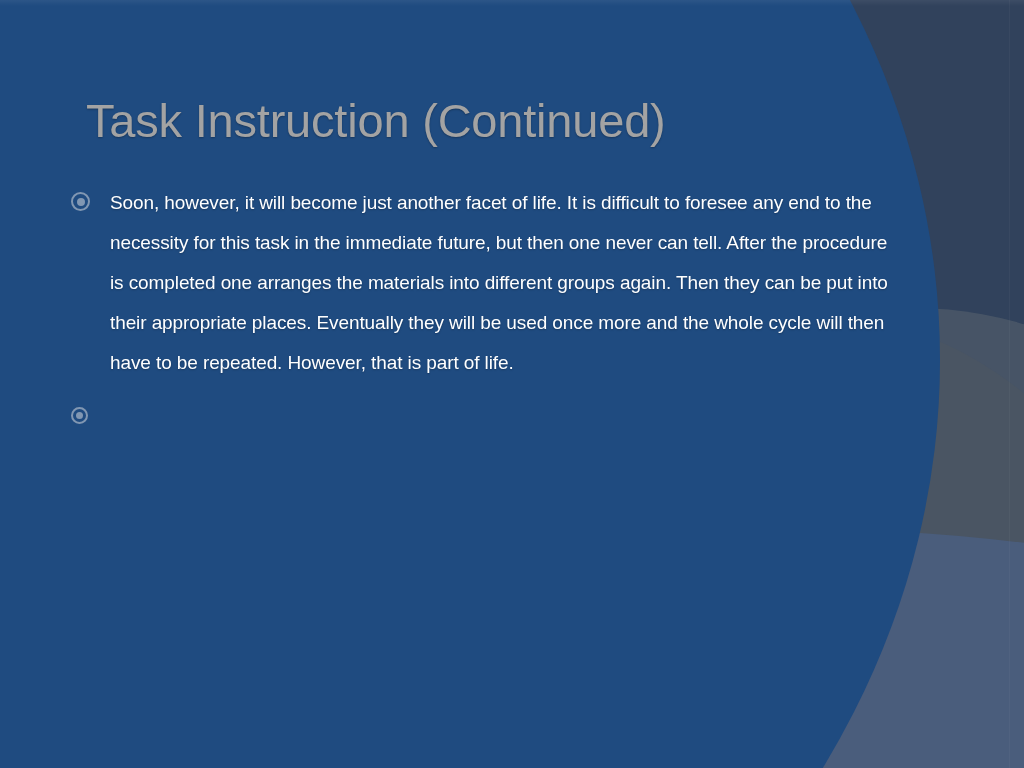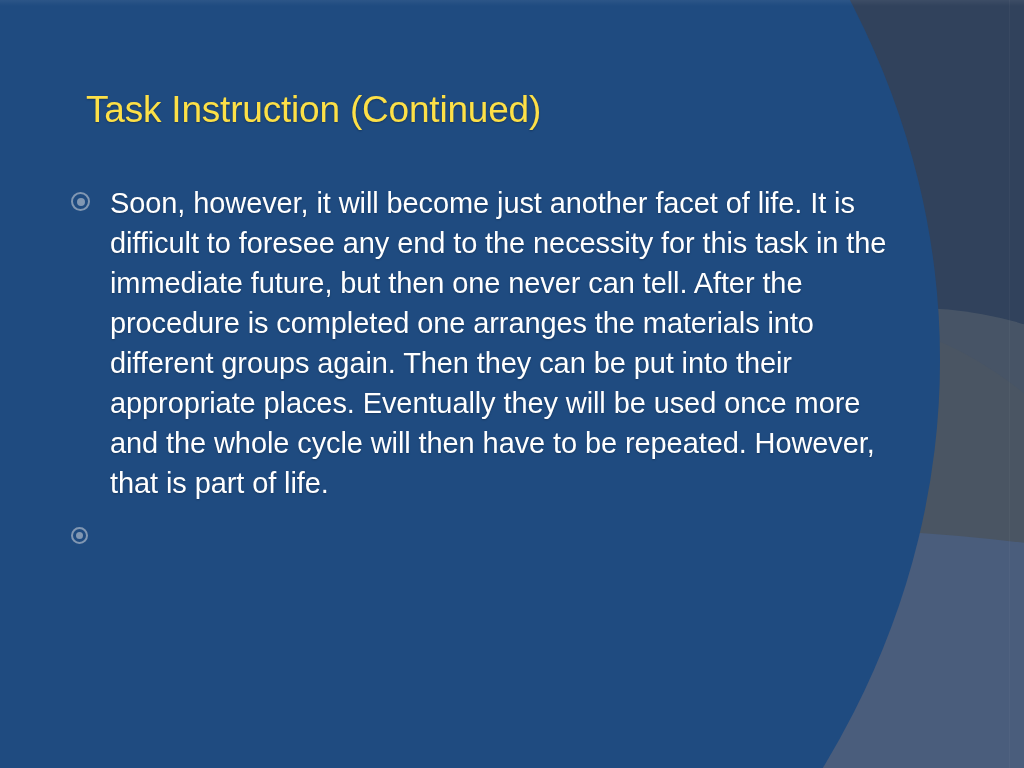--- a/index.html
+++ b/index.html
@@ -98,22 +98,22 @@
   .content {
     position: absolute;
     inset: 0;
   }
 
   #slide-title {
     position: absolute;
     left: 86px;
     top: 64px;
     width: 860px;
-    color: #fde047;
-    font-size: 37px;
+    color: #a3a3a3;
+    font-size: 47px;
     font-weight: normal;
     line-height: 1.12;
     letter-spacing: -0.2px;
     white-space: nowrap;
     text-shadow: 0 1px 2px rgba(0,0,0,0.28);
   }
 
   #body-list {
     position: absolute;
     left: 62px;
@@ -148,21 +148,21 @@
     width: 8px;
     height: 8px;
     margin-left: -4px;
     margin-top: -4px;
     border-radius: 50%;
     background: #8197b2;
   }
 
   .bullet-text {
     color: #ffffff;
-    font-size: 29px;
+    font-size: 19px;
     line-height: 40px;
     letter-spacing: -0.1px;
     text-shadow: 0 1px 2px rgba(0,0,0,0.25);
   }
 
   .bullet-row.empty {
     min-height: 34px;
   }
   .bullet-row.empty .bullet-glyph {
     top: 6px;

